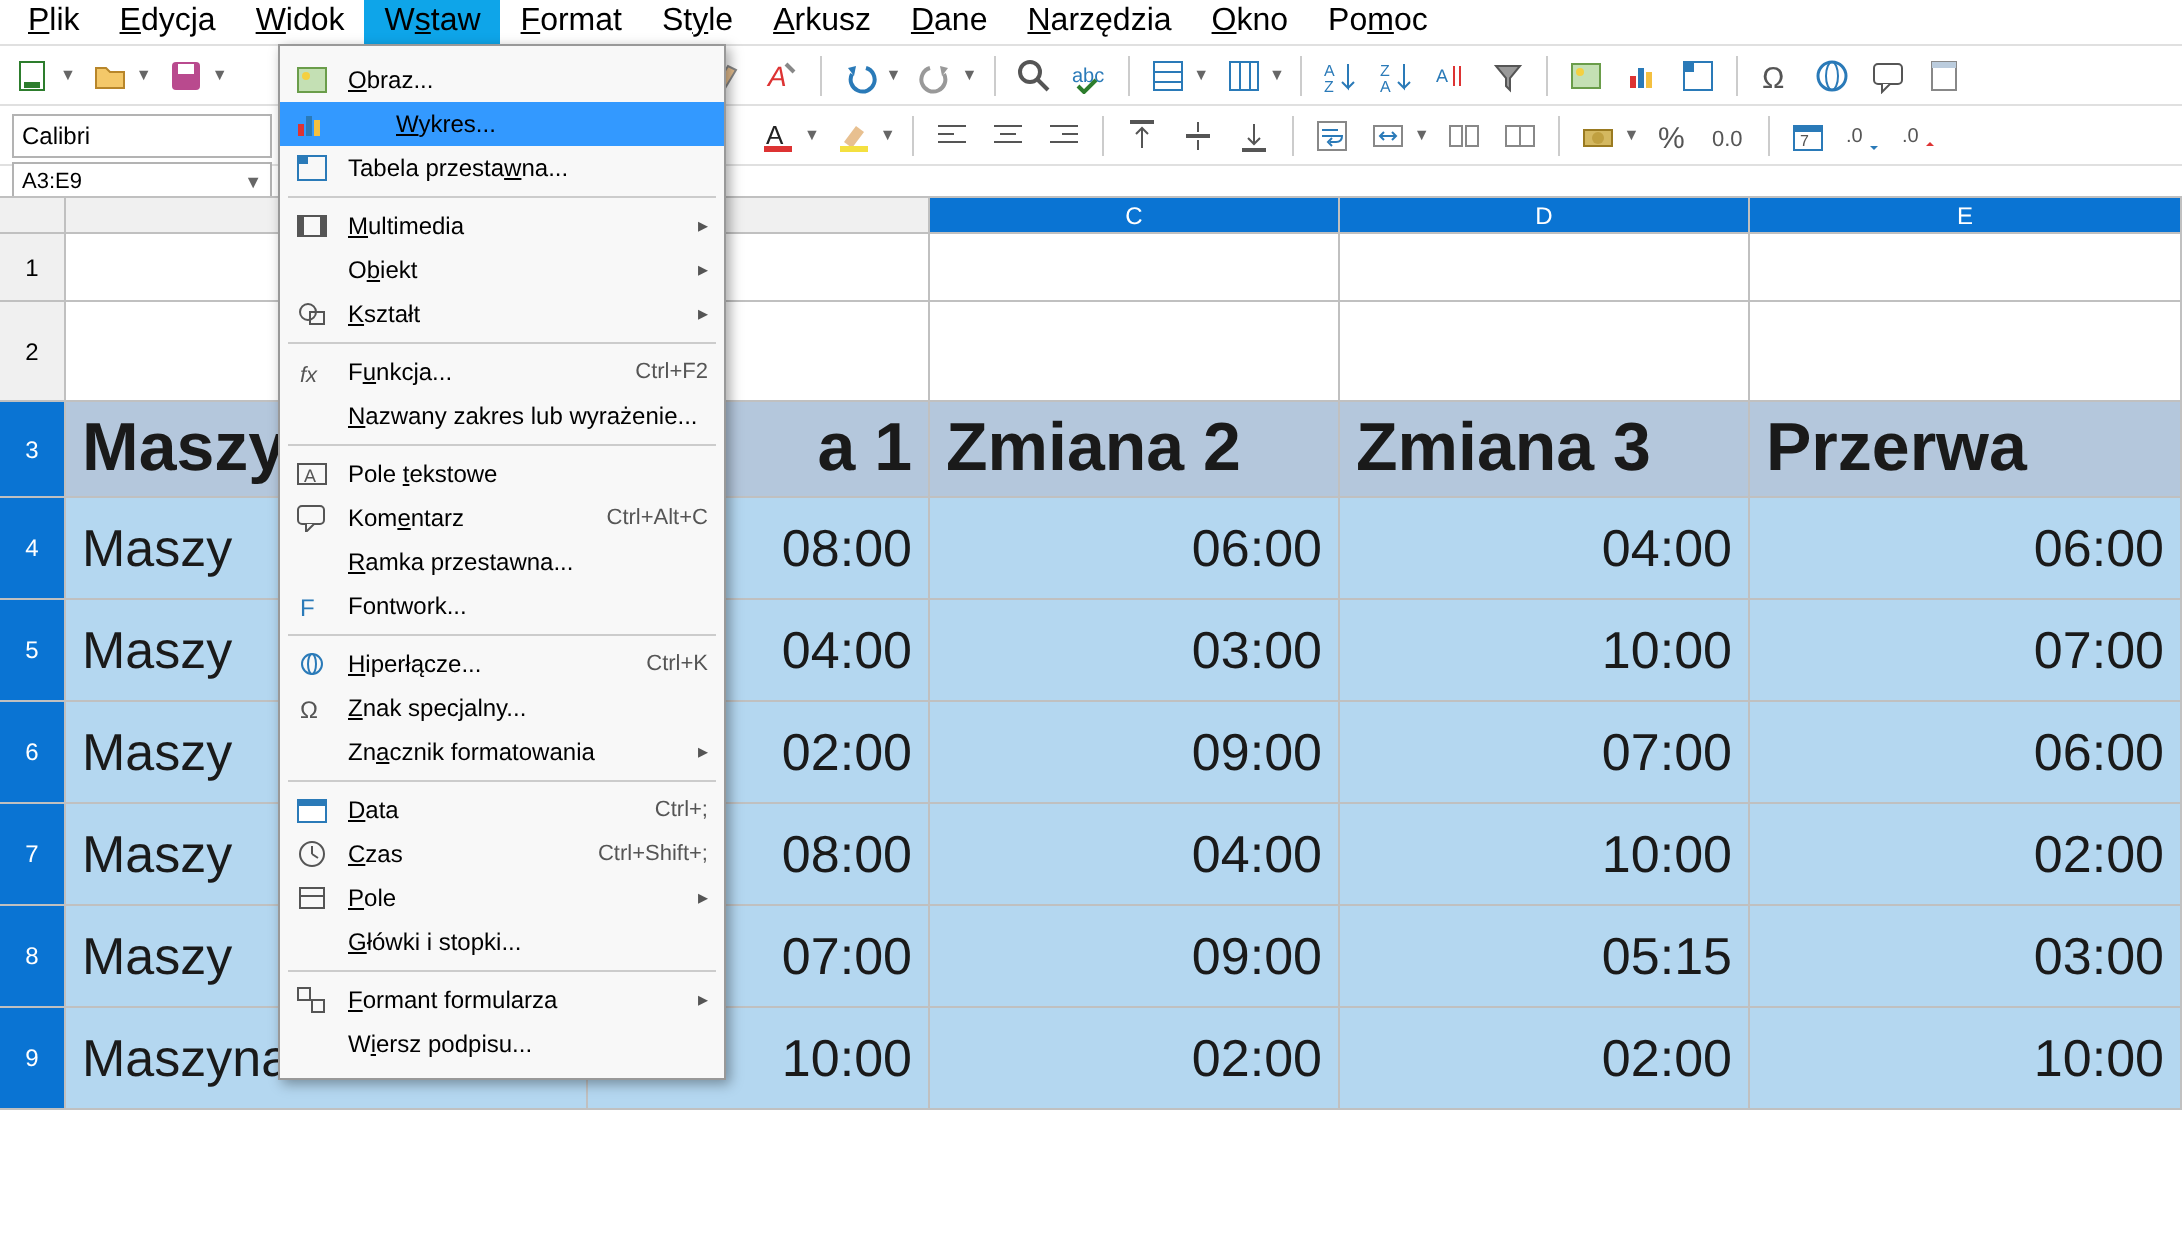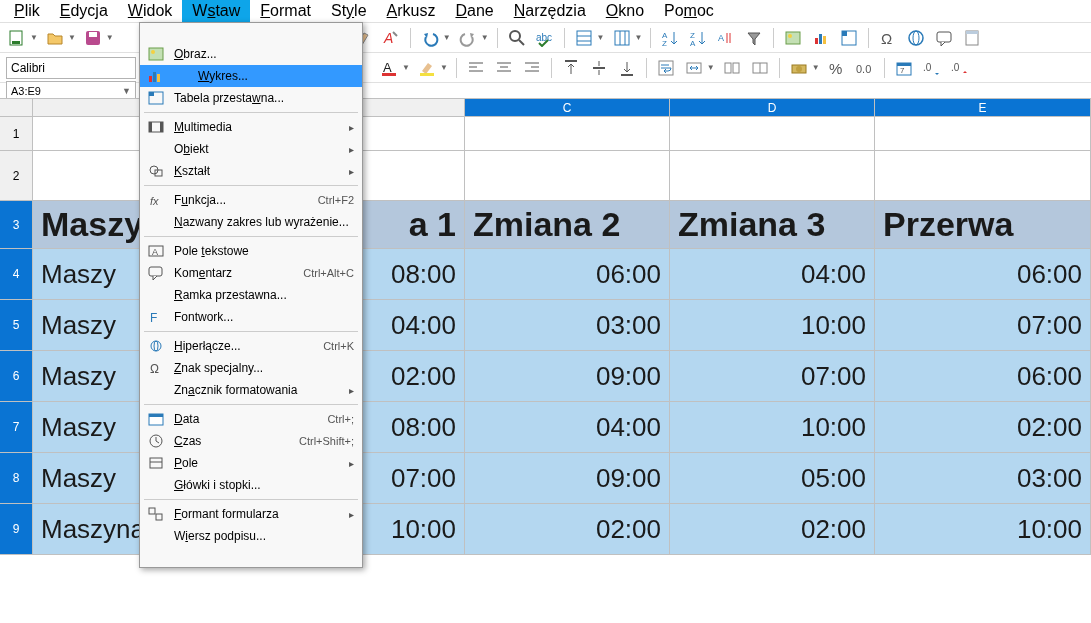--- a/index.html
+++ b/index.html
@@ -42,21 +42,21 @@
 .w-D { width: 205px; }
 .w-E { width: 216px; }
 
 
 .h-empty1 { height: 34px; }
 .h-empty2 { height: 50px; }
 .h-hdr { height: 48px; }
 .h-data { height: 51px; }
 
 
-.dropdown { position: absolute; top: 22px; left: 139px; width: 224px; background: #f8f8f8; border: 1px solid #999; box-shadow: 2px 2px 6px rgba(0,0,0,.35); z-index: 100; font-size: 12px; padding: 20px 0; }
+.dropdown { position: absolute; top: 22px; left: 139px; width: 224px; background: #f8f8f8; border: 1px solid #999; box-shadow: 2px 2px 6px rgba(0,0,0,.35); z-index: 100; font-size: 12px; padding: 6px 0; }
 .dd-item { display: flex; align-items: center; height: 22px; padding: 0 8px 0 6px; }
 .dd-item.hl { background: #3399ff; color: #000000; gap: 24px; }
 .dd-item .ico { width: 20px; height: 16px; display: flex; align-items: center; justify-content: center; margin-right: 8px; }
 .dd-item .lbl { flex: 1; }
 .dd-item .lbl span.ul { text-decoration: underline; }
 .dd-item .accel { color: #555; font-size: 11px; margin-left: 8px; }
 .dd-item .sub { font-size: 10px; color: #555; margin-left: 8px; }
 .dd-sep { height: 1px; background: #ccc; margin: 3px 4px; }
 
 svg { display: block; }
@@ -426,21 +426,21 @@
     <div class="cell sel num w-B h-data">08:00</div>
     <div class="cell sel num w-C h-data">04:00</div>
     <div class="cell sel num w-D h-data">10:00</div>
     <div class="cell sel num w-E h-data">02:00</div>
   </div>
   <div class="row">
     <div class="row-h sel h-data">8</div>
     <div class="cell sel w-A h-data">Maszy</div>
     <div class="cell sel num w-B h-data">07:00</div>
     <div class="cell sel num w-C h-data">09:00</div>
-    <div class="cell sel num w-D h-data">05:00</div>
+    <div class="cell sel num w-D h-data">05:15</div>
     <div class="cell sel num w-E h-data">03:00</div>
   </div>
   <div class="row">
     <div class="row-h sel h-data">9</div>
     <div class="cell sel w-A h-data">Maszyna 6</div>
     <div class="cell sel num w-B h-data">10:00</div>
     <div class="cell sel num w-C h-data">02:00</div>
     <div class="cell sel num w-D h-data">02:00</div>
     <div class="cell sel num w-E h-data">10:00</div>
   </div>

